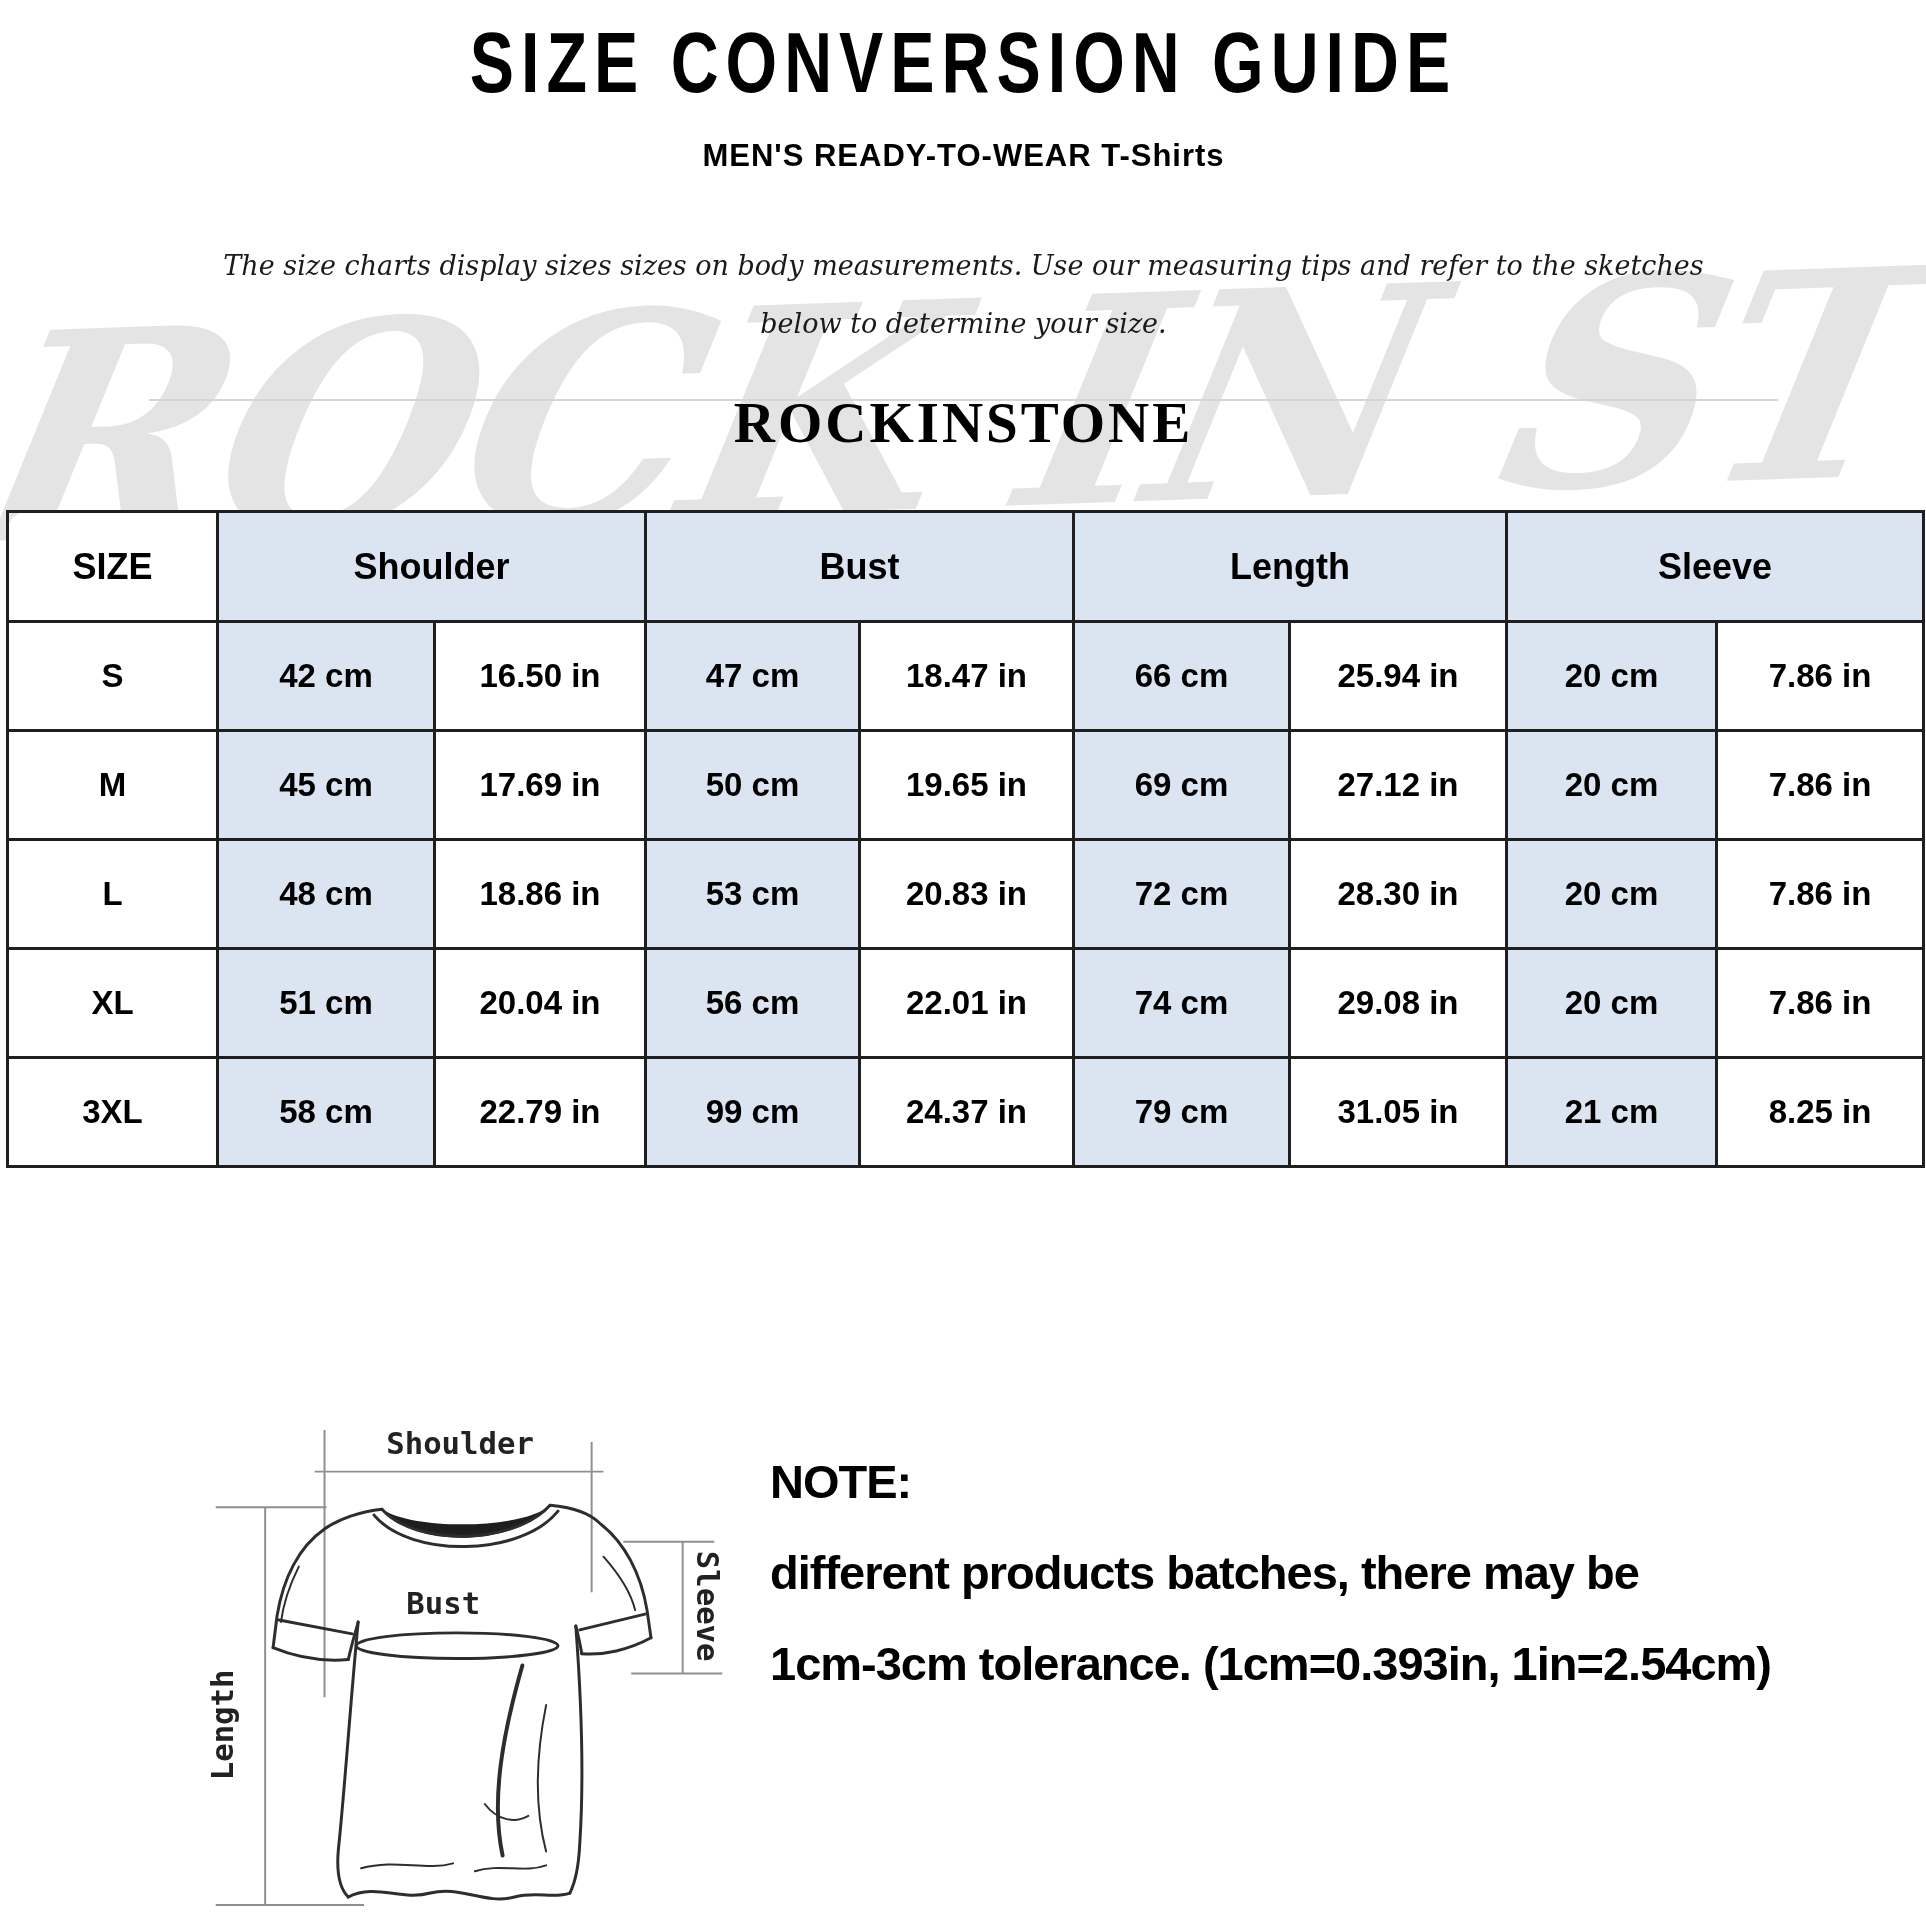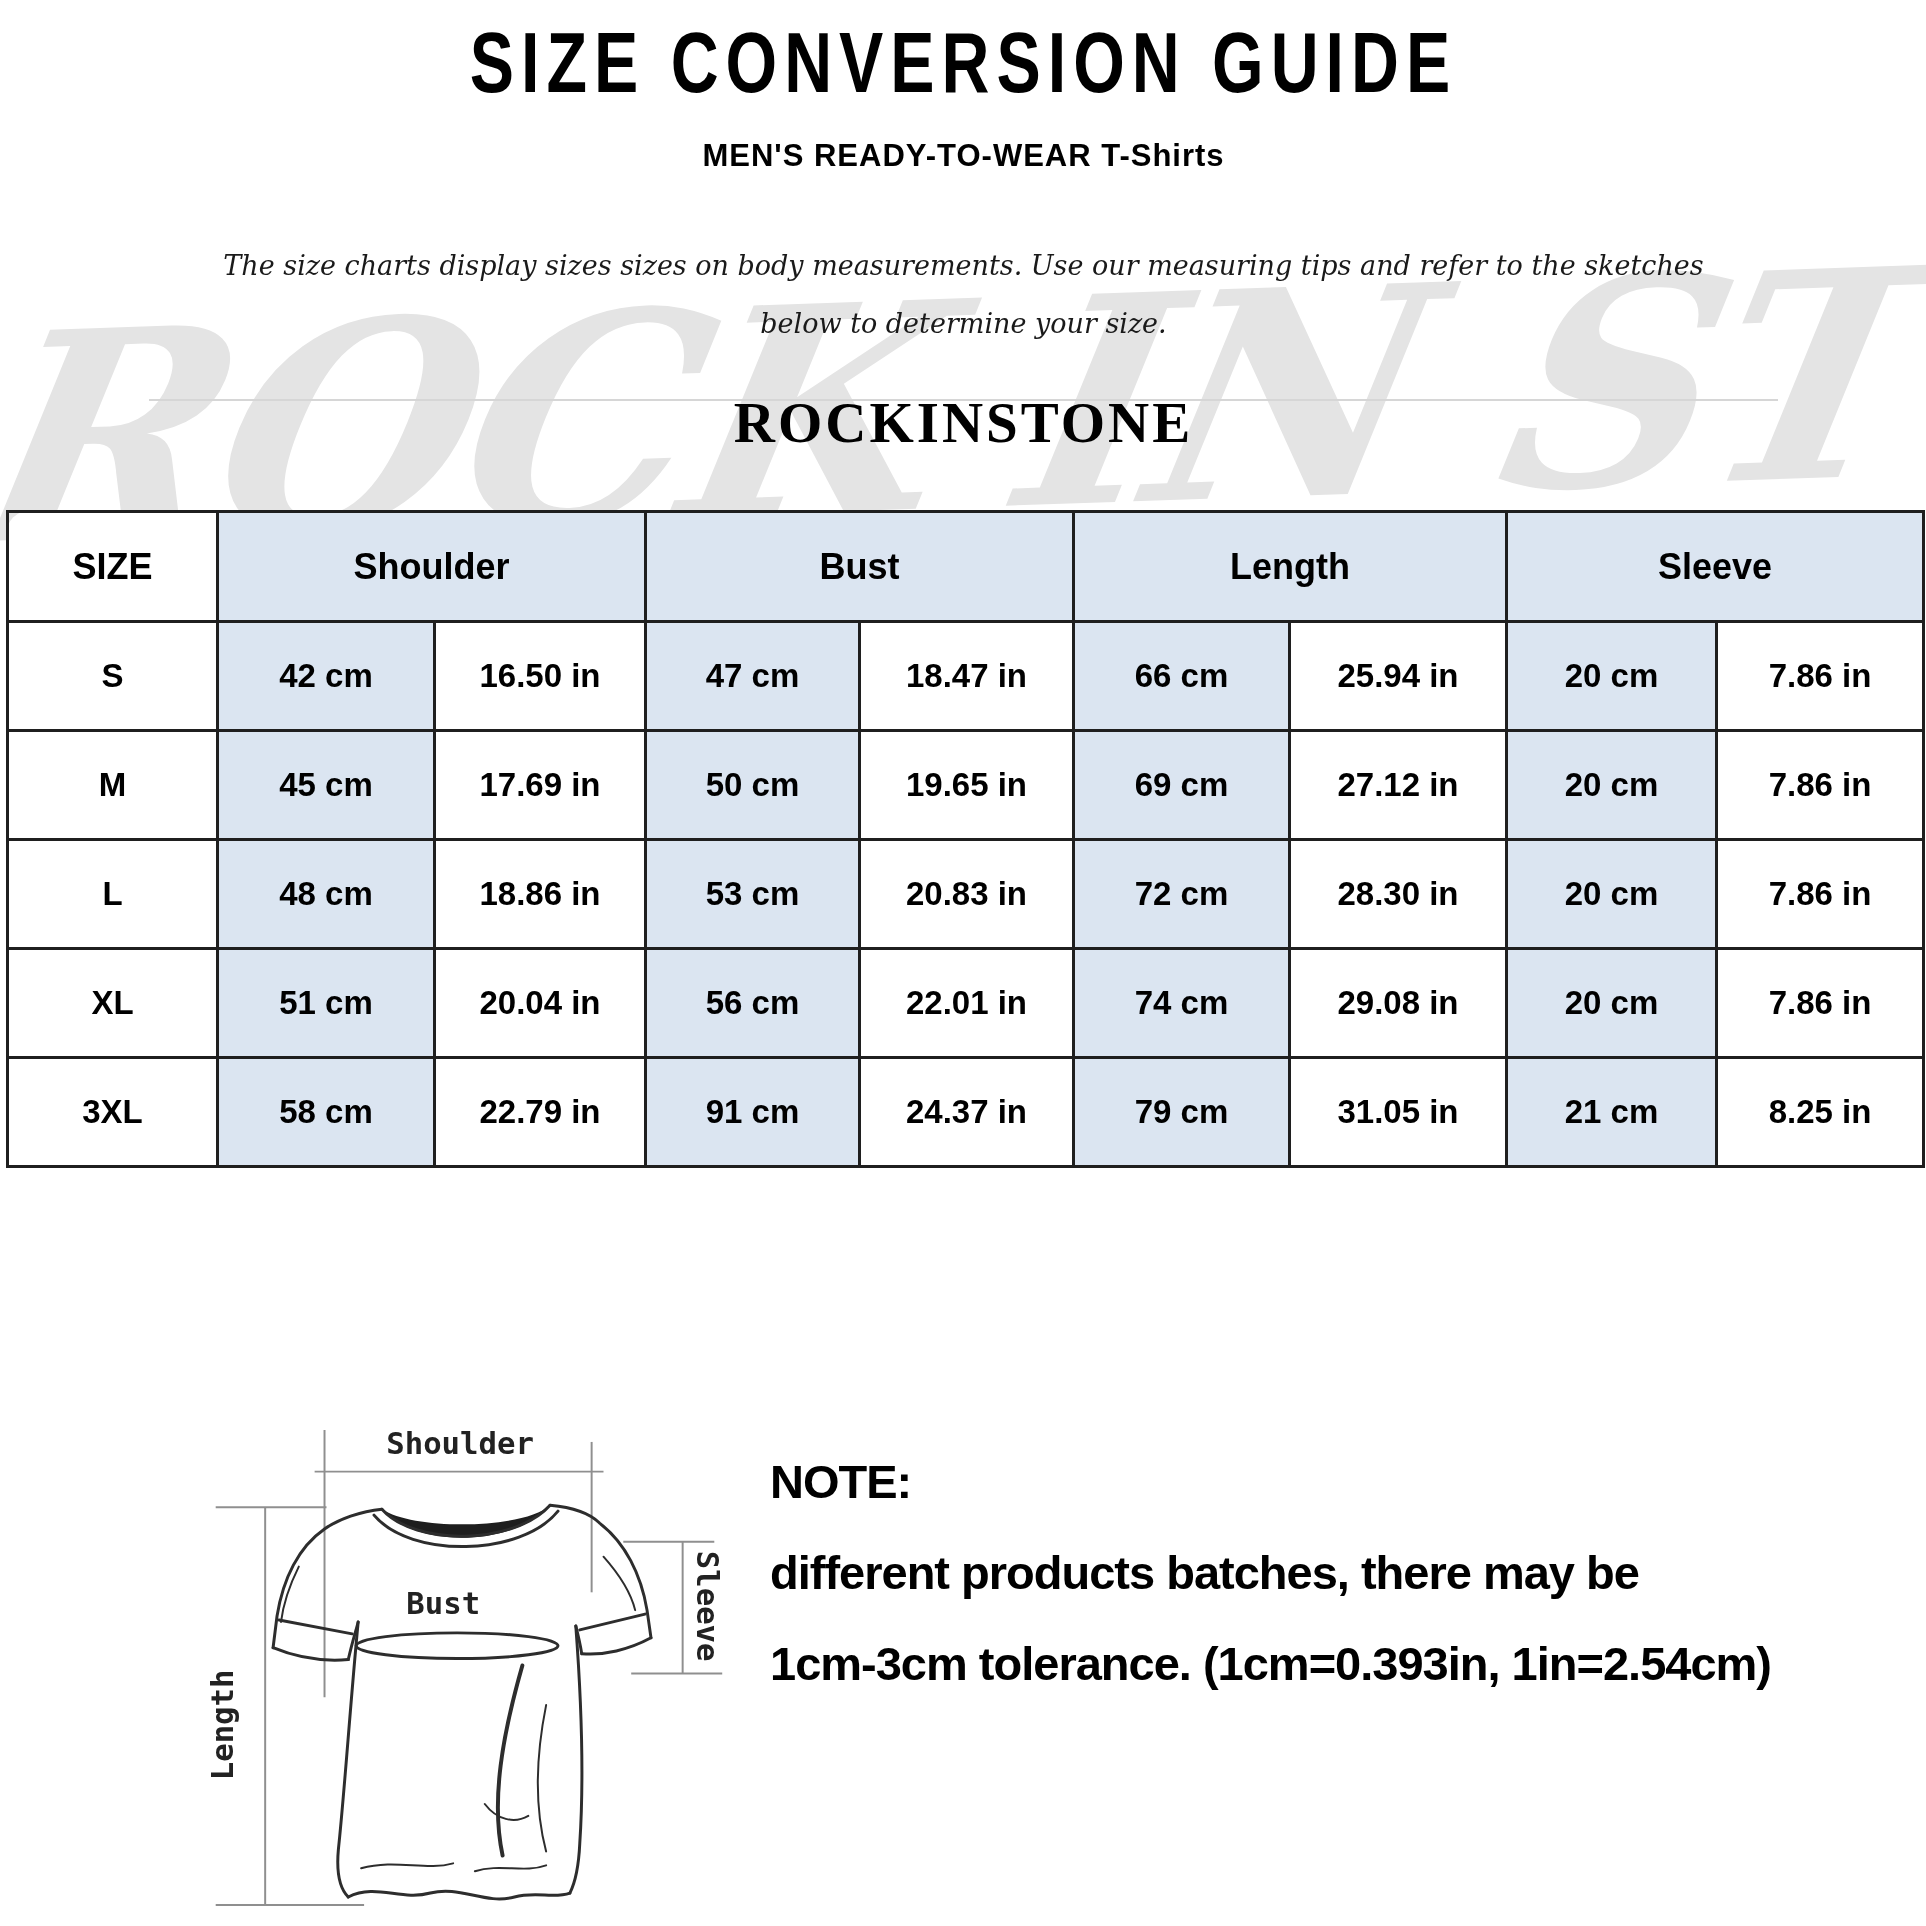--- a/index.html
+++ b/index.html
@@ -147,21 +147,21 @@
       <td>22.01 in</td>
       <td class="blue">74 cm</td>
       <td>29.08 in</td>
       <td class="blue">20 cm</td>
       <td>7.86 in</td>
     </tr>
     <tr>
       <td>3XL</td>
       <td class="blue">58 cm</td>
       <td>22.79 in</td>
-      <td class="blue">91 cm</td>
+      <td class="blue">99 cm</td>
       <td>24.37 in</td>
       <td class="blue">79 cm</td>
       <td>31.05 in</td>
       <td class="blue">21 cm</td>
       <td>8.25 in</td>
     </tr>
   </tbody>
 </table>
 
 <div class="abs diagram">

